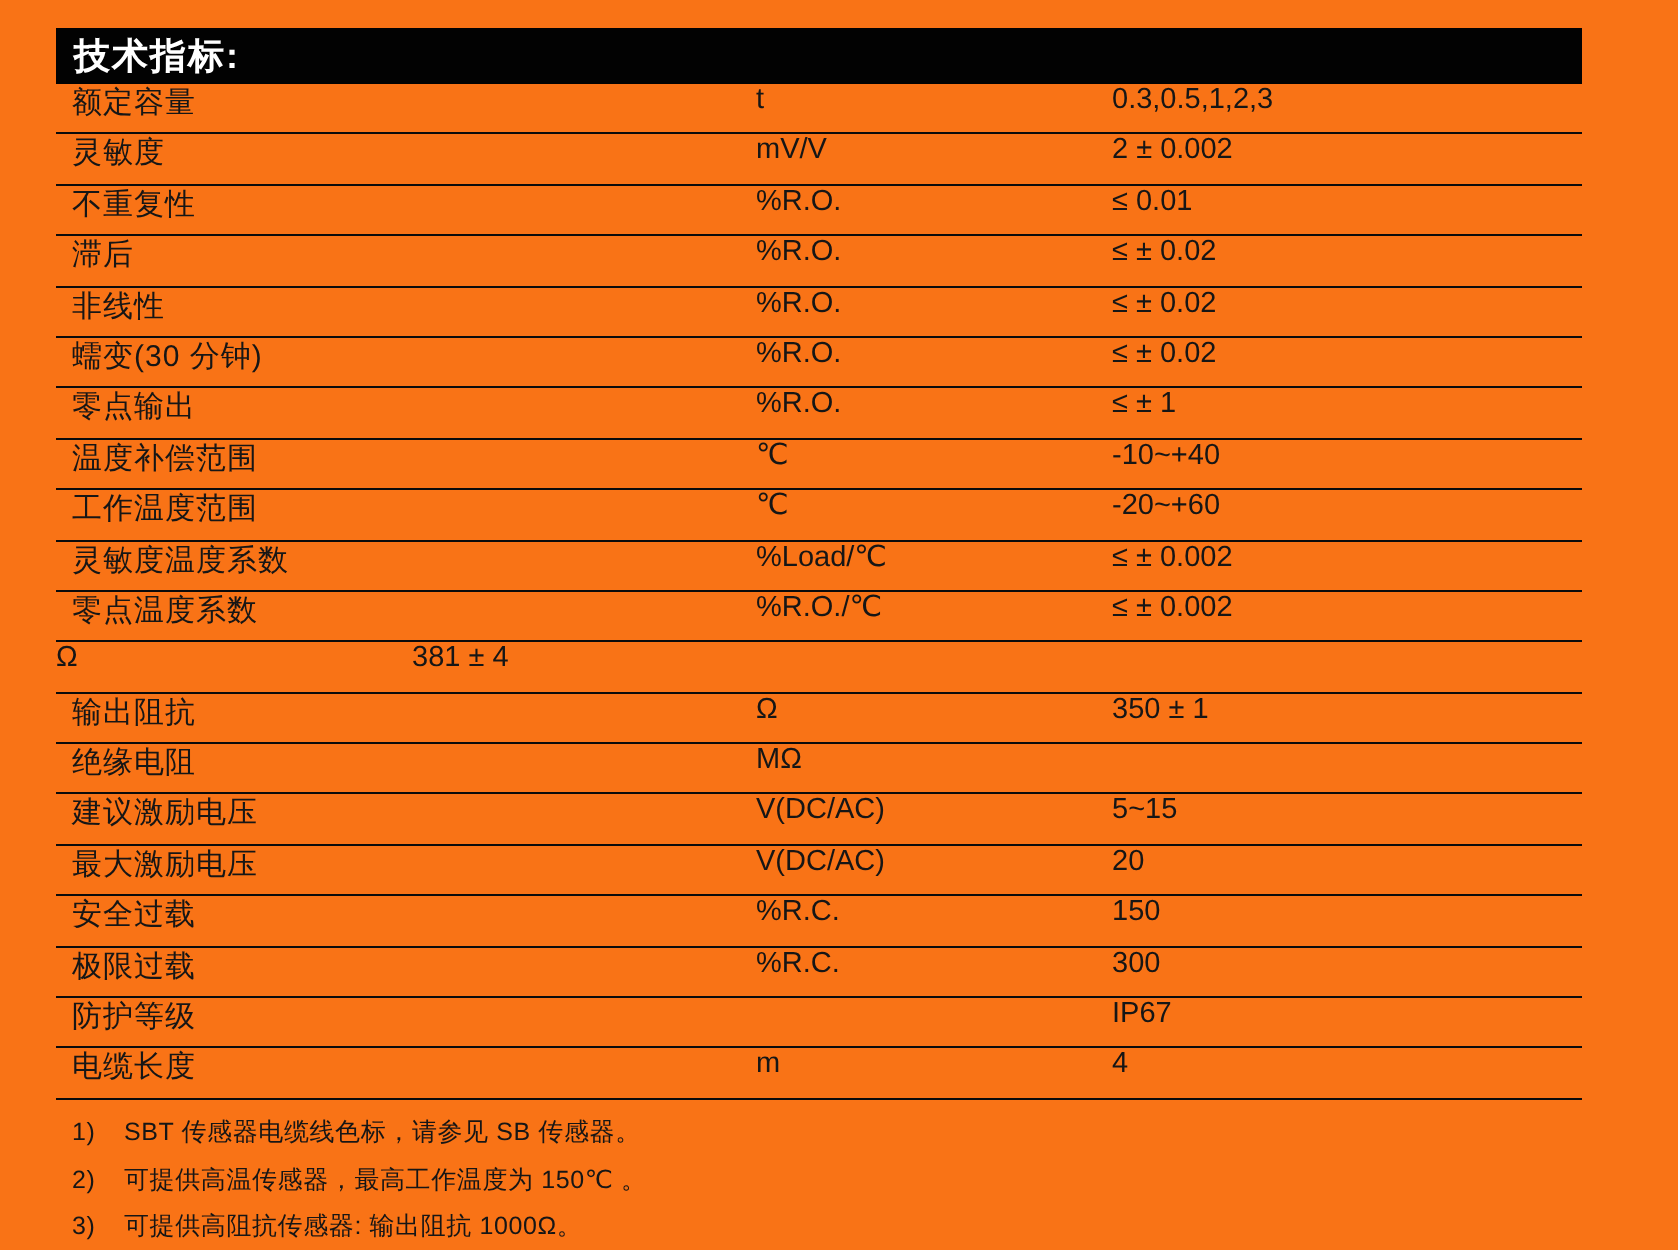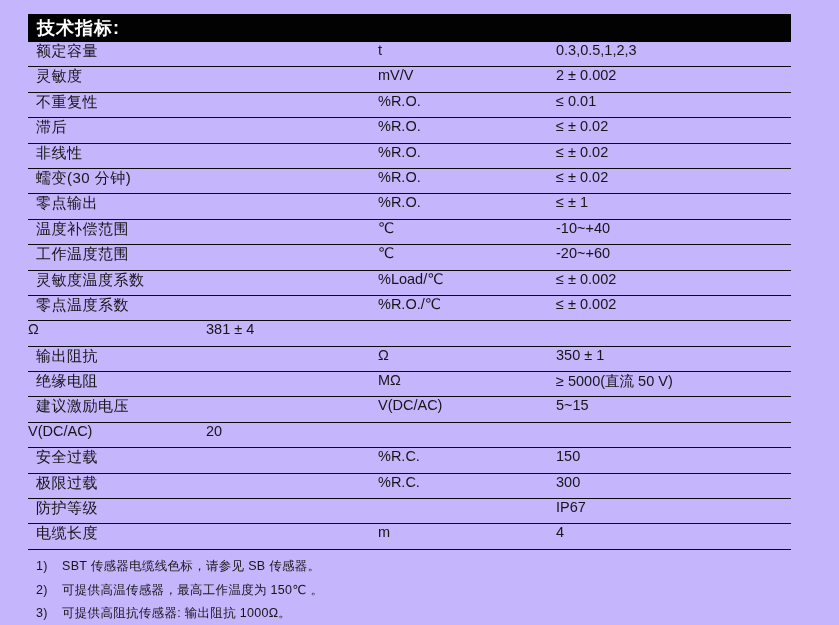--- a/index.html
+++ b/index.html
@@ -9,21 +9,21 @@
     width: 839px;
     height: 625px;
     font-family: "Liberation Sans", "DejaVu Sans", sans-serif;
     color: #161616;
     overflow: hidden;
   }
   .page {
     position: relative;
     width: 839px;
     height: 625px;
-    background: #c4b5fd;
+    background: #f97316;
   }
   .spec-table {
     position: absolute;
     left: 28px;
     top: 14px;
     width: 763px;
   }
   .table-header {
     background: #020202;
     color: #ffffff;
@@ -158,30 +158,30 @@
 
   <div class="row">
     <div class="cell label">输出阻抗</div>
     <div class="cell unit">Ω</div>
     <div class="cell value">350 ± 1</div>
   </div>
 
   <div class="row">
     <div class="cell label">绝缘电阻</div>
     <div class="cell unit">MΩ</div>
-    <div class="cell value">≥ 5000(直流 50 V)</div>
   </div>
 
   <div class="row">
     <div class="cell label">建议激励电压</div>
     <div class="cell unit">V(DC/AC)</div>
     <div class="cell value">5~15</div>
   </div>
 
   <div class="row">
+    <div class="cell label">最大激励电压</div>
     <div class="cell unit">V(DC/AC)</div>
     <div class="cell value">20</div>
   </div>
 
   <div class="row">
     <div class="cell label">安全过载</div>
     <div class="cell unit">%R.C.</div>
     <div class="cell value">150</div>
   </div>
 

